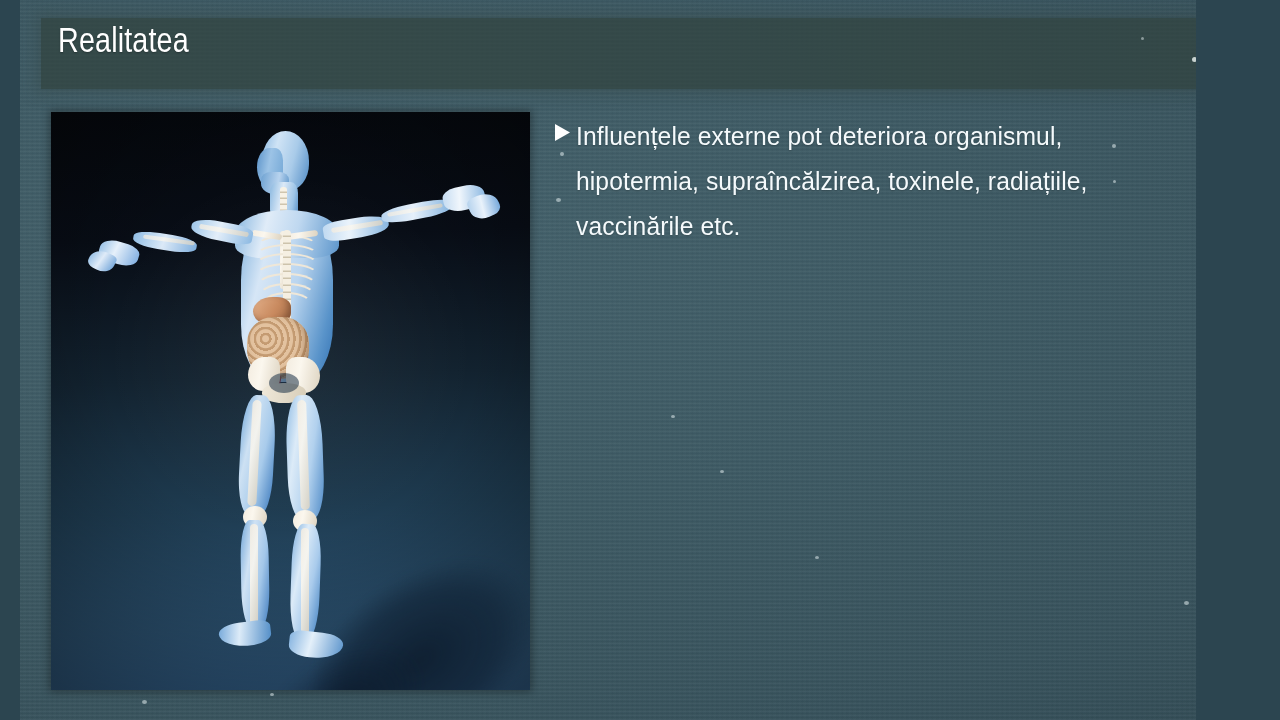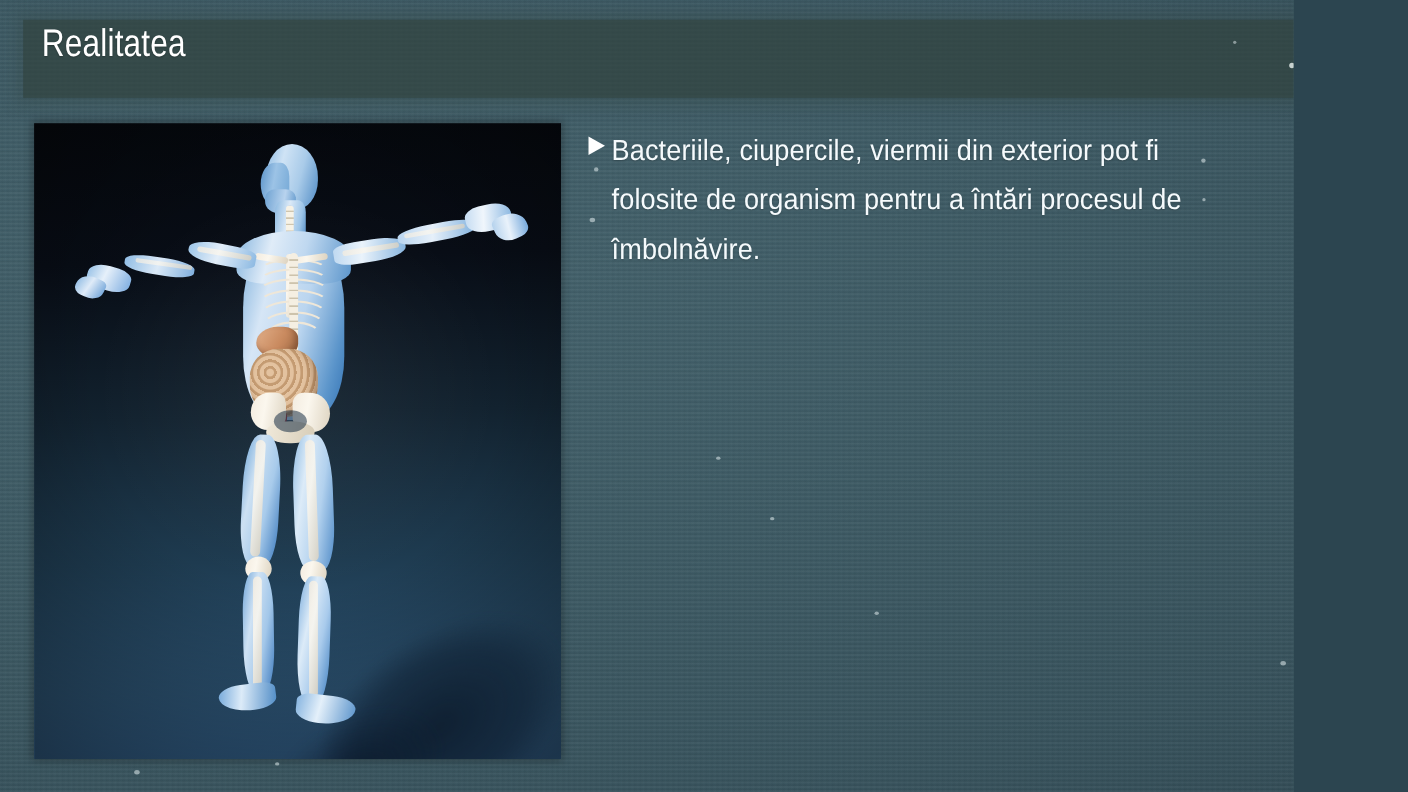--- a/index.html
+++ b/index.html
@@ -22,20 +22,21 @@
         rgba(255,255,255,0.035) 0px,
         rgba(255,255,255,0.035) 1px,
         rgba(0,0,0,0.045) 2px,
         rgba(0,0,0,0.02) 3px,
         rgba(255,255,255,0.02) 4px),
       repeating-linear-gradient(90deg,
         rgba(255,255,255,0.012) 0px,
         rgba(0,0,0,0.018) 2px,
         rgba(255,255,255,0.01) 5px),
       radial-gradient(ellipse 120% 90% at 30% 35%, #44626c 0%, #3d5a64 42%, #37525c 78%, #314a54 100%);
+    margin-left: 20px;
   }
 
   
   #title-banner {
     position: absolute;
     left: 21px;
     top: 18px;
     width: 1249px;
     height: 71px;
     background: rgba(49, 66, 62, 0.72);
@@ -301,30 +302,30 @@
                   background:linear-gradient(100deg,#80b0de 0%,#dcebf8 32%,#a9cbec 64%,#4583c2 100%);"></div>
       <div class="bone" style="left:250px; top:416px; width:8px; height:106px; border-radius:4px; opacity:0.86;"></div>
       <div class="skin" style="left:238px; top:520px; width:54px; height:26px;
                   border-radius:26% 40% 60% 40%; transform:rotate(6deg);
                   background:linear-gradient(100deg,#86b4e0 0%,#e4f0fa 40%,#5a93cb 100%);"></div>
     </div>
   </div>
 
   <div id="bullets">
 
-
-
     <div class="bullet">
       <span class="bullet-marker">
         <svg width="17" height="19" viewBox="0 0 17 19" aria-hidden="true">
           <polygon points="1,1 16,9.5 1,18" fill="#ffffff"></polygon>
         </svg>
       </span>
-      <span class="bullet-text">Bacteriile, ciupercile, viermii din exterior pot fi folosite de organism pentru a întări procesul de îmbolnăvire.</span>
+      <span class="bullet-text">Influențele externe pot deteriora organismul, hipotermia, supraîncălzirea, toxinele, radiațiile, vaccinările etc.</span>
     </div>
+
+
   </div>
 
   <div class="speck" style="left:1092px; top:144px; width:4px; height:4px;"></div>
   <div class="speck" style="left:540px; top:152px; width:4px; height:4px;"></div>
   <div class="speck" style="left:536px; top:198px; width:5px; height:4px;"></div>
   <div class="speck" style="left:1093px; top:180px; width:3px; height:3px;"></div>
   <div class="speck" style="left:700px; top:470px; width:4px; height:3px;"></div>
   <div class="speck" style="left:651px; top:415px; width:4px; height:3px;"></div>
   <div class="speck" style="left:795px; top:556px; width:4px; height:3px;"></div>
   <div class="speck" style="left:1164px; top:601px; width:5px; height:4px;"></div>

